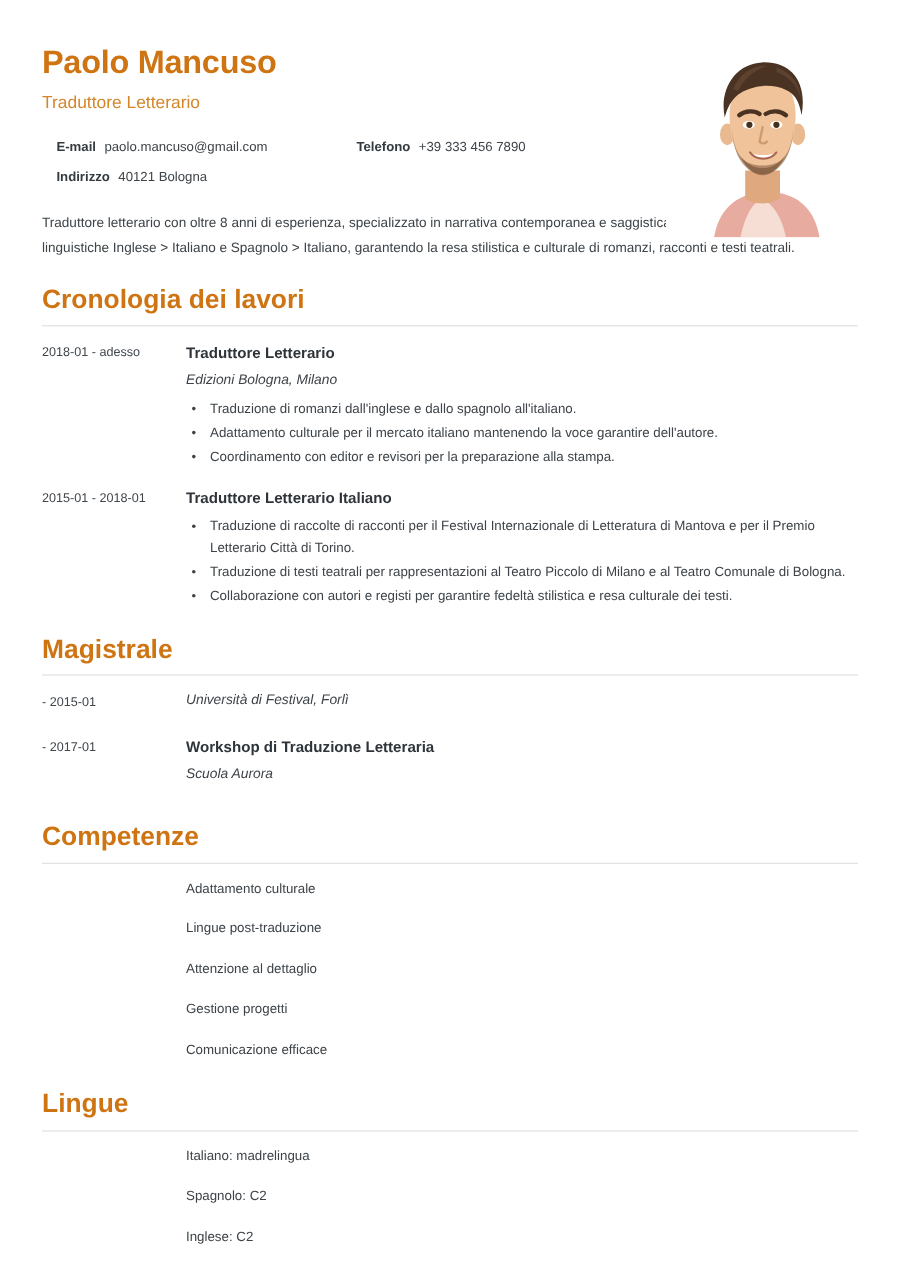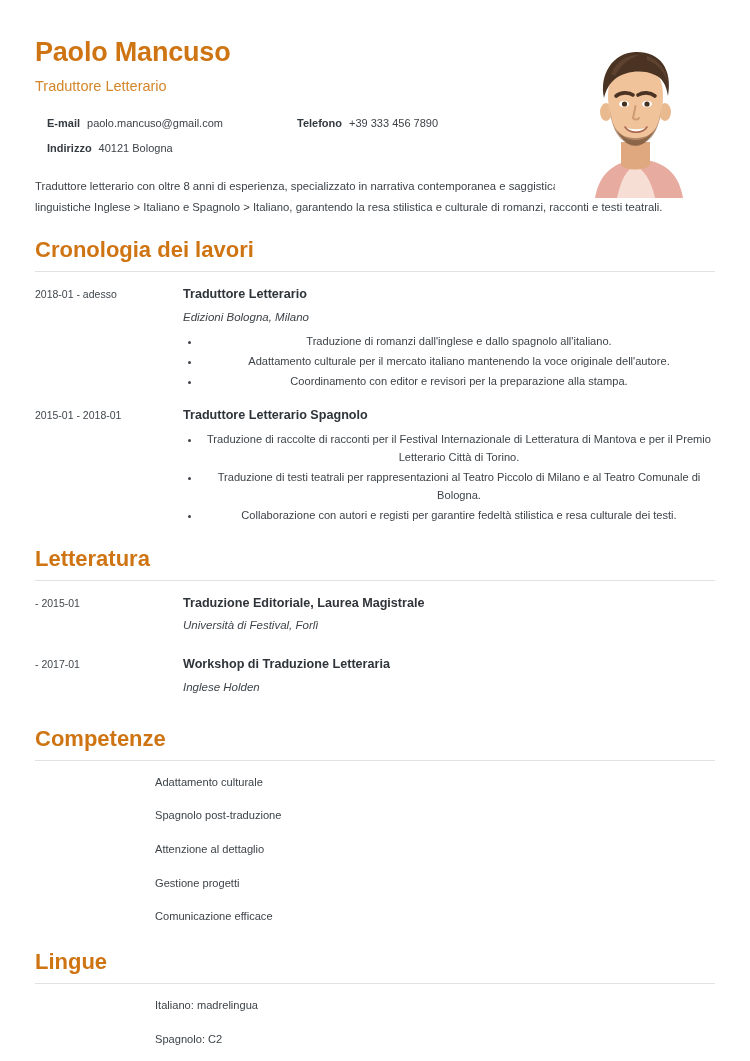--- a/index.html
+++ b/index.html
@@ -105,21 +105,20 @@
   .section-rule {
     height: 1px;
     background: #e2e2e2;
     width: 100%;
     margin-bottom: 14px;
   }
 
   .entry {
     display: flex;
     margin-bottom: 14px;
-    gap: 28px;
   }
   .entry:last-child { margin-bottom: 0; }
   .entry-dates {
     width: 120px;
     flex: none;
     font-size: 10.5px;
     color: #41474d;
     padding-top: 1px;
     line-height: 1.4;
     white-space: nowrap;
@@ -143,21 +142,20 @@
     margin: 0;
     padding-left: 18px;
     list-style: disc;
   }
   ul.bullets li {
     font-size: 11.1px;
     line-height: 1.62;
     color: #3d4348;
     margin-bottom: 2px;
     padding-left: 2px;
-    text-align: center;
   }
 
   
   .simple-list { padding-left: 120px; }
   .simple-item {
     font-size: 11.1px;
     color: #3d4348;
     line-height: 1.4;
     margin-bottom: 18px;
   }
@@ -238,66 +236,65 @@
     <div class="section-title">Cronologia dei lavori</div>
     <div class="section-rule"></div>
 
     <div class="entry">
       <div class="entry-dates">2018-01  - adesso</div>
       <div class="entry-body">
         <div class="entry-role">Traduttore Letterario</div>
         <div class="entry-org">Edizioni Bologna, Milano</div>
         <ul class="bullets">
           <li>Traduzione di romanzi dall'inglese e dallo spagnolo all'italiano.</li>
-          <li>Adattamento culturale per il mercato italiano mantenendo la voce originale dell'autore.</li>
+          <li>Adattamento culturale per il mercato italiano mantenendo la voce garantire dell'autore.</li>
           <li>Coordinamento con editor e revisori per la preparazione alla stampa.</li>
         </ul>
       </div>
     </div>
 
     <div class="entry">
       <div class="entry-dates">2015-01  - 2018-01</div>
       <div class="entry-body">
-        <div class="entry-role">Traduttore Letterario Spagnolo</div>
+        <div class="entry-role">Traduttore Letterario Italiano</div>
         <ul class="bullets">
           <li>Traduzione di raccolte di racconti per il Festival Internazionale di Letteratura di Mantova e per il Premio Letterario Città di Torino.</li>
           <li>Traduzione di testi teatrali per rappresentazioni al Teatro Piccolo di Milano e al Teatro Comunale di Bologna.</li>
           <li>Collaborazione con autori e registi per garantire fedeltà stilistica e resa culturale dei testi.</li>
         </ul>
       </div>
     </div>
   </div>
 
   <div class="section">
-    <div class="section-title">Letteratura</div>
+    <div class="section-title">Magistrale</div>
     <div class="section-rule"></div>
 
     <div class="entry">
       <div class="entry-dates">- 2015-01</div>
       <div class="entry-body">
-        <div class="entry-role">Traduzione Editoriale, Laurea Magistrale</div>
         <div class="entry-org">Università di Festival, Forlì</div>
       </div>
     </div>
 
     <div class="entry">
       <div class="entry-dates">- 2017-01</div>
       <div class="entry-body">
         <div class="entry-role">Workshop di Traduzione Letteraria</div>
-        <div class="entry-org">Inglese Holden</div>
+        <div class="entry-org">Scuola Aurora</div>
       </div>
     </div>
   </div>
 
   <div class="section skills">
     <div class="section-title">Competenze</div>
     <div class="section-rule"></div>
     <div class="simple-list">
       <div class="simple-item">Adattamento culturale</div>
-      <div class="simple-item">Spagnolo post-traduzione</div>
+      <div class="simple-item">Lingue post-traduzione</div>
       <div class="simple-item">Attenzione al dettaglio</div>
       <div class="simple-item">Gestione progetti</div>
       <div class="simple-item">Comunicazione efficace</div>
     </div>
   </div>
 
   <div class="section languages">
     <div class="section-title">Lingue</div>
     <div class="section-rule"></div>
     <div class="simple-list">

